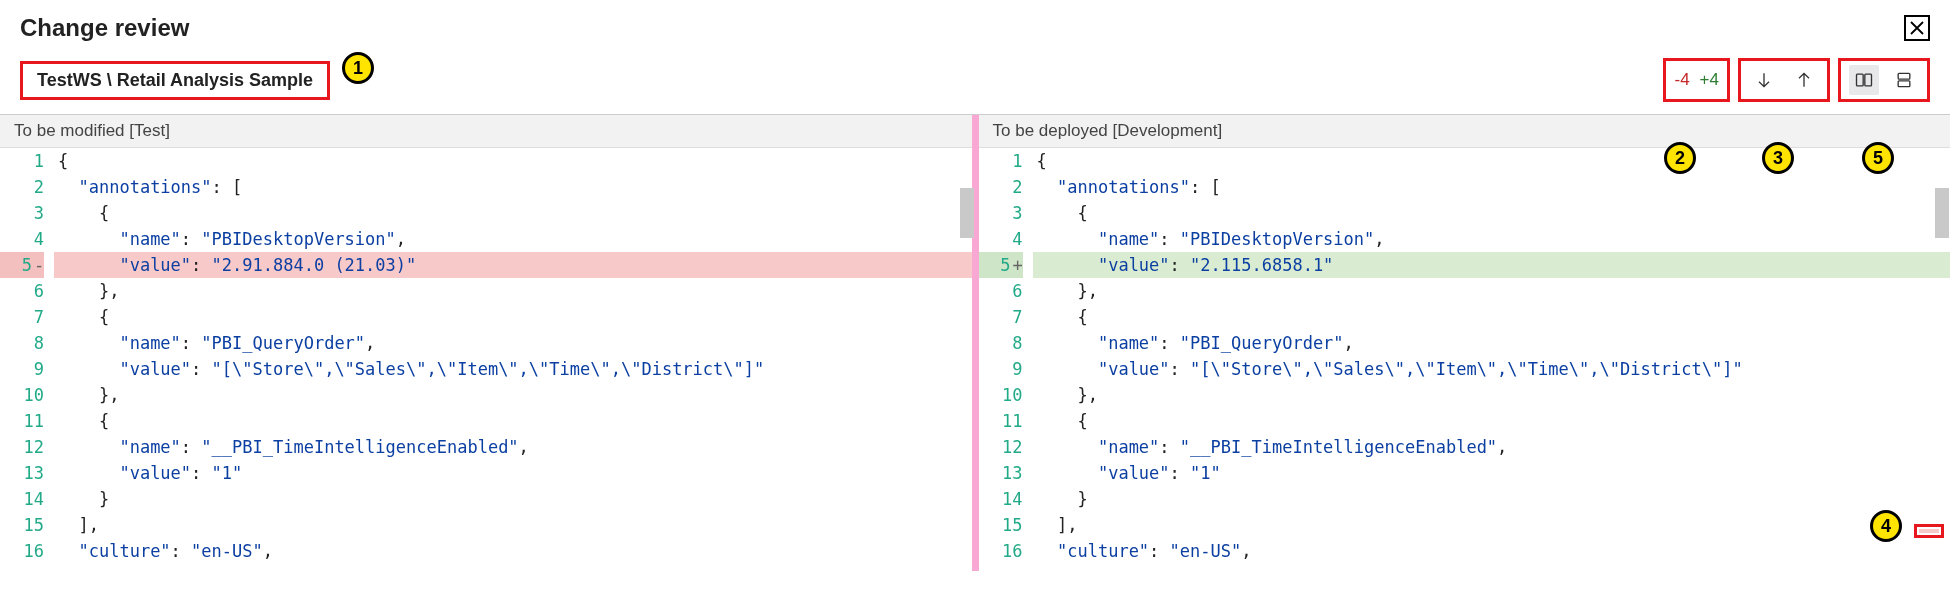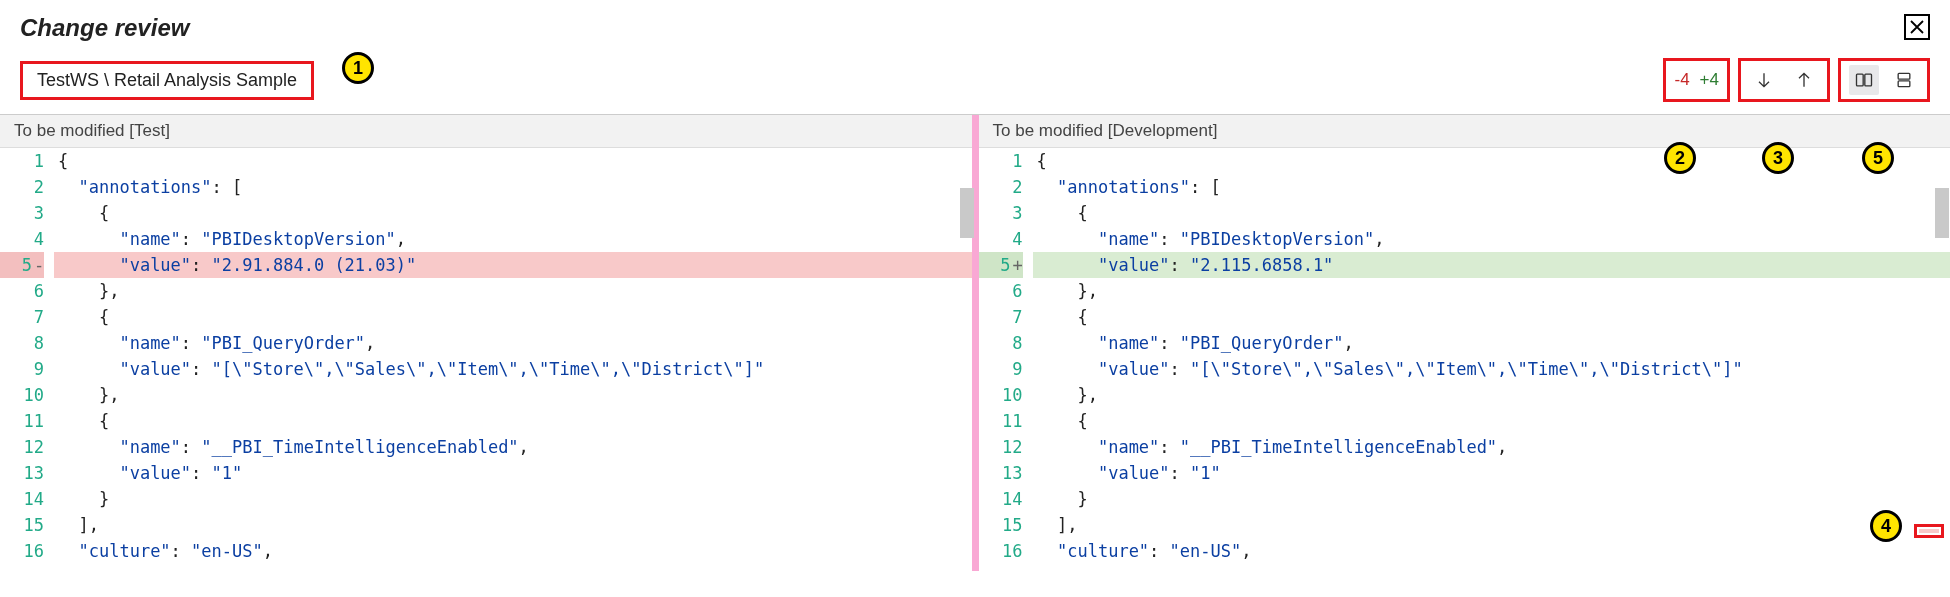--- a/index.html
+++ b/index.html
@@ -6,22 +6,22 @@
   body {
     font-family: "Segoe UI", -apple-system, sans-serif;
     background: #fff;
     width: 1950px;
     height: 597px;
     overflow: hidden;
     position: relative;
   }
   .header {
     display: flex;
+    align-items: center;
     padding: 14px 20px 8px 20px;
-    font-style: italic;
   }
   .header h1 {
     font-size: 24px;
     font-weight: 600;
     color: #222;
     flex: 0 0 auto;
   }
   .close-btn {
     margin-left: auto;
     width: 26px; height: 26px;
@@ -36,20 +36,21 @@
     align-items: center;
     padding: 8px 20px 12px 20px;
     gap: 8px;
   }
   .item-path {
     border: 3px solid #e8171e;
     padding: 6px 14px;
     font-size: 18px;
     color: #222;
     position: relative;
+    font-weight: bold;
   }
   .annot {
     position: absolute;
     width: 32px; height: 32px;
     border-radius: 50%;
     background: #ffe400;
     border: 3px solid #000;
     display: flex; align-items: center; justify-content: center;
     font-weight: 700;
     font-size: 18px;
@@ -277,21 +278,21 @@
             <span class="ln">15</span>
           </div>
           <div class="gutter-line">
             <span class="ln">16</span>
           </div>
         </div>
       <div class="code" id="code-left"><div class="line"><span class="t-punc">{</span></div><div class="line"><span class="t-punc">  </span><span class="t-key">"annotations"</span><span class="t-punc">: [</span></div><div class="line"><span class="t-punc">    {</span></div><div class="line"><span class="t-punc">      </span><span class="t-key">"name"</span><span class="t-punc">: </span><span class="t-str2">"PBIDesktopVersion"</span><span class="t-punc">,</span></div><div class="line removed"><span class="t-punc">      </span><span class="t-key">"value"</span><span class="t-punc">: </span><span class="t-str2">"2.91.884.0 (21.03)"</span></div><div class="line"><span class="t-punc">    },</span></div><div class="line"><span class="t-punc">    {</span></div><div class="line"><span class="t-punc">      </span><span class="t-key">"name"</span><span class="t-punc">: </span><span class="t-str2">"PBI_QueryOrder"</span><span class="t-punc">,</span></div><div class="line"><span class="t-punc">      </span><span class="t-key">"value"</span><span class="t-punc">: </span><span class="t-str2">"[\"Store\",\"Sales\",\"Item\",\"Time\",\"District\"]"</span></div><div class="line"><span class="t-punc">    },</span></div><div class="line"><span class="t-punc">    {</span></div><div class="line"><span class="t-punc">      </span><span class="t-key">"name"</span><span class="t-punc">: </span><span class="t-str2">"__PBI_TimeIntelligenceEnabled"</span><span class="t-punc">,</span></div><div class="line"><span class="t-punc">      </span><span class="t-key">"value"</span><span class="t-punc">: </span><span class="t-str2">"1"</span></div><div class="line"><span class="t-punc">    }</span></div><div class="line"><span class="t-punc">  ],</span></div><div class="line"><span class="t-punc">  </span><span class="t-key">"culture"</span><span class="t-punc">: </span><span class="t-str2">"en-US"</span><span class="t-punc">,</span></div></div>
     </div>
   </div>
   <div class="pane">
-    <div class="pane-header">To be modified [Development]</div>
+    <div class="pane-header">To be deployed [Development]</div>
     <div class="code-wrap">
       <div class="gutter" id="gutter-right">
           <div class="gutter-line">
             <span class="ln">1</span>
           </div>
           <div class="gutter-line">
             <span class="ln">2</span>
           </div>
           <div class="gutter-line">
             <span class="ln">3</span>

